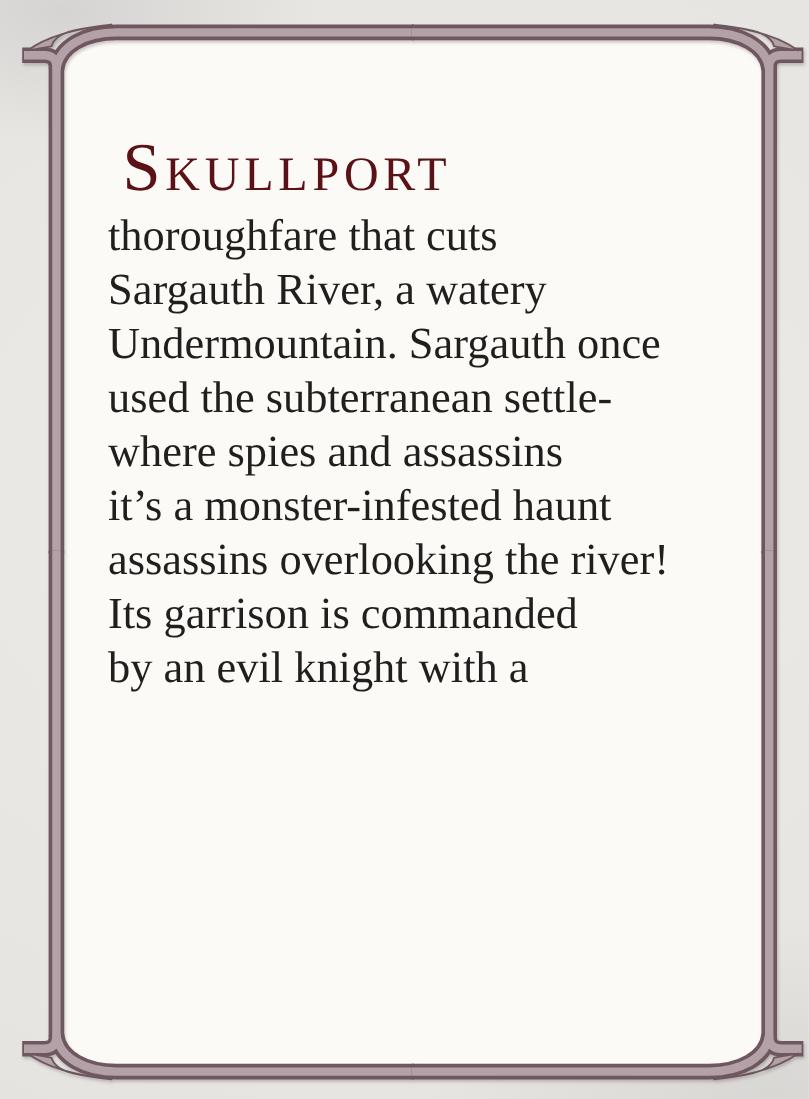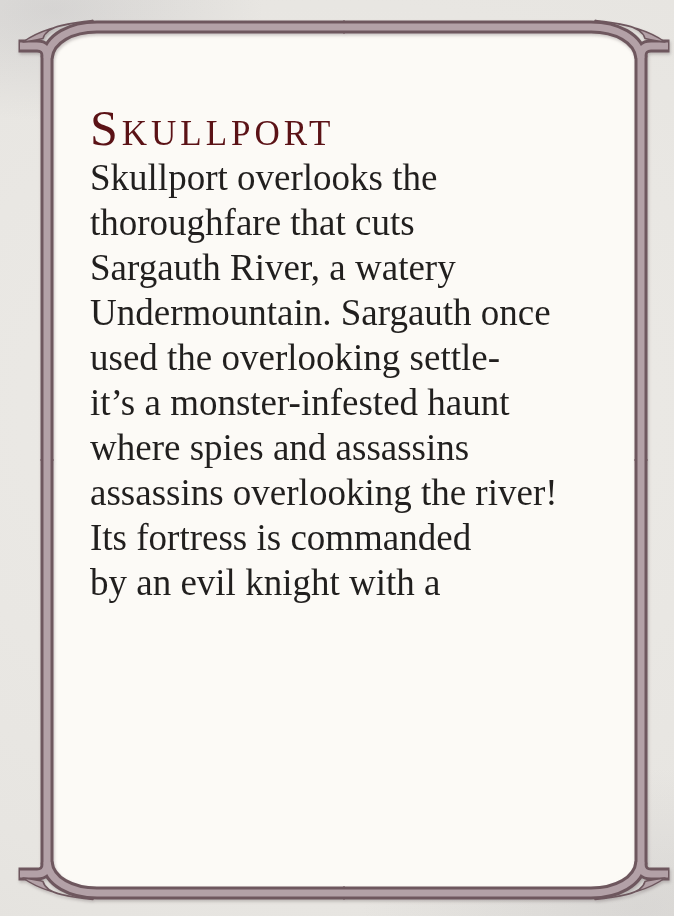--- a/index.html
+++ b/index.html
@@ -39,27 +39,27 @@
   .c-fill { stroke: var(--frame-fill, #b3a1a7); stroke-width: 7;  fill: none; }
   .c-wing { fill: var(--frame-fill, #b3a1a7); stroke: var(--frame-outline, #6e575e); stroke-width: 1.5; stroke-linejoin: round; }
   
   .text-block {
     position: absolute;
     left: 90px;
     top: 106px;
     width: 530px;
   }
   .title {
-    font-size: 50px;
+    font-size: 57px;
     line-height: 44px;
     font-variant: small-caps;
     letter-spacing: 4px;
     color: var(--title-color, #5b1216);
     font-weight: normal;
-    margin: 0;
+    margin: 12px;
   }
   .body-lines {
     margin-top: 5px;
   }
   .line {
     font-size: 37px;
     line-height: 45px;
     color: var(--body-text, #211f1e);
     white-space: nowrap;
   }
@@ -87,26 +87,25 @@
     <use href="#corner"></use>
     <use href="#corner" transform="translate(688,0) scale(-1,1)"></use>
     <use href="#corner" transform="translate(0,920) scale(1,-1)"></use>
     <use href="#corner" transform="translate(688,920) scale(-1,-1)"></use>
   </svg>
 
   <div class="text-block">
     <h1 class="title">Skullport</h1>
     <div class="body-lines">
 
-    <div class="line">Skullport overlooks the</div>
         <div class="line">thoroughfare that cuts</div>
         <div class="line">Sargauth River, a watery</div>
         <div class="line">Undermountain. Sargauth once</div>
-        <div class="line">used the overlooking settle-</div>
+        <div class="line">used the subterranean settle-</div>
+        <div class="line">where spies and assassins</div>
         <div class="line">it’s a monster-infested haunt</div>
-        <div class="line">where spies and assassins</div>
         <div class="line">assassins overlooking the river!</div>
-        <div class="line">Its fortress is commanded</div>
+        <div class="line">Its garrison is commanded</div>
         <div class="line">by an evil knight with a</div>
       </div>
   </div>
 
 </div>
 
 </body></html>

